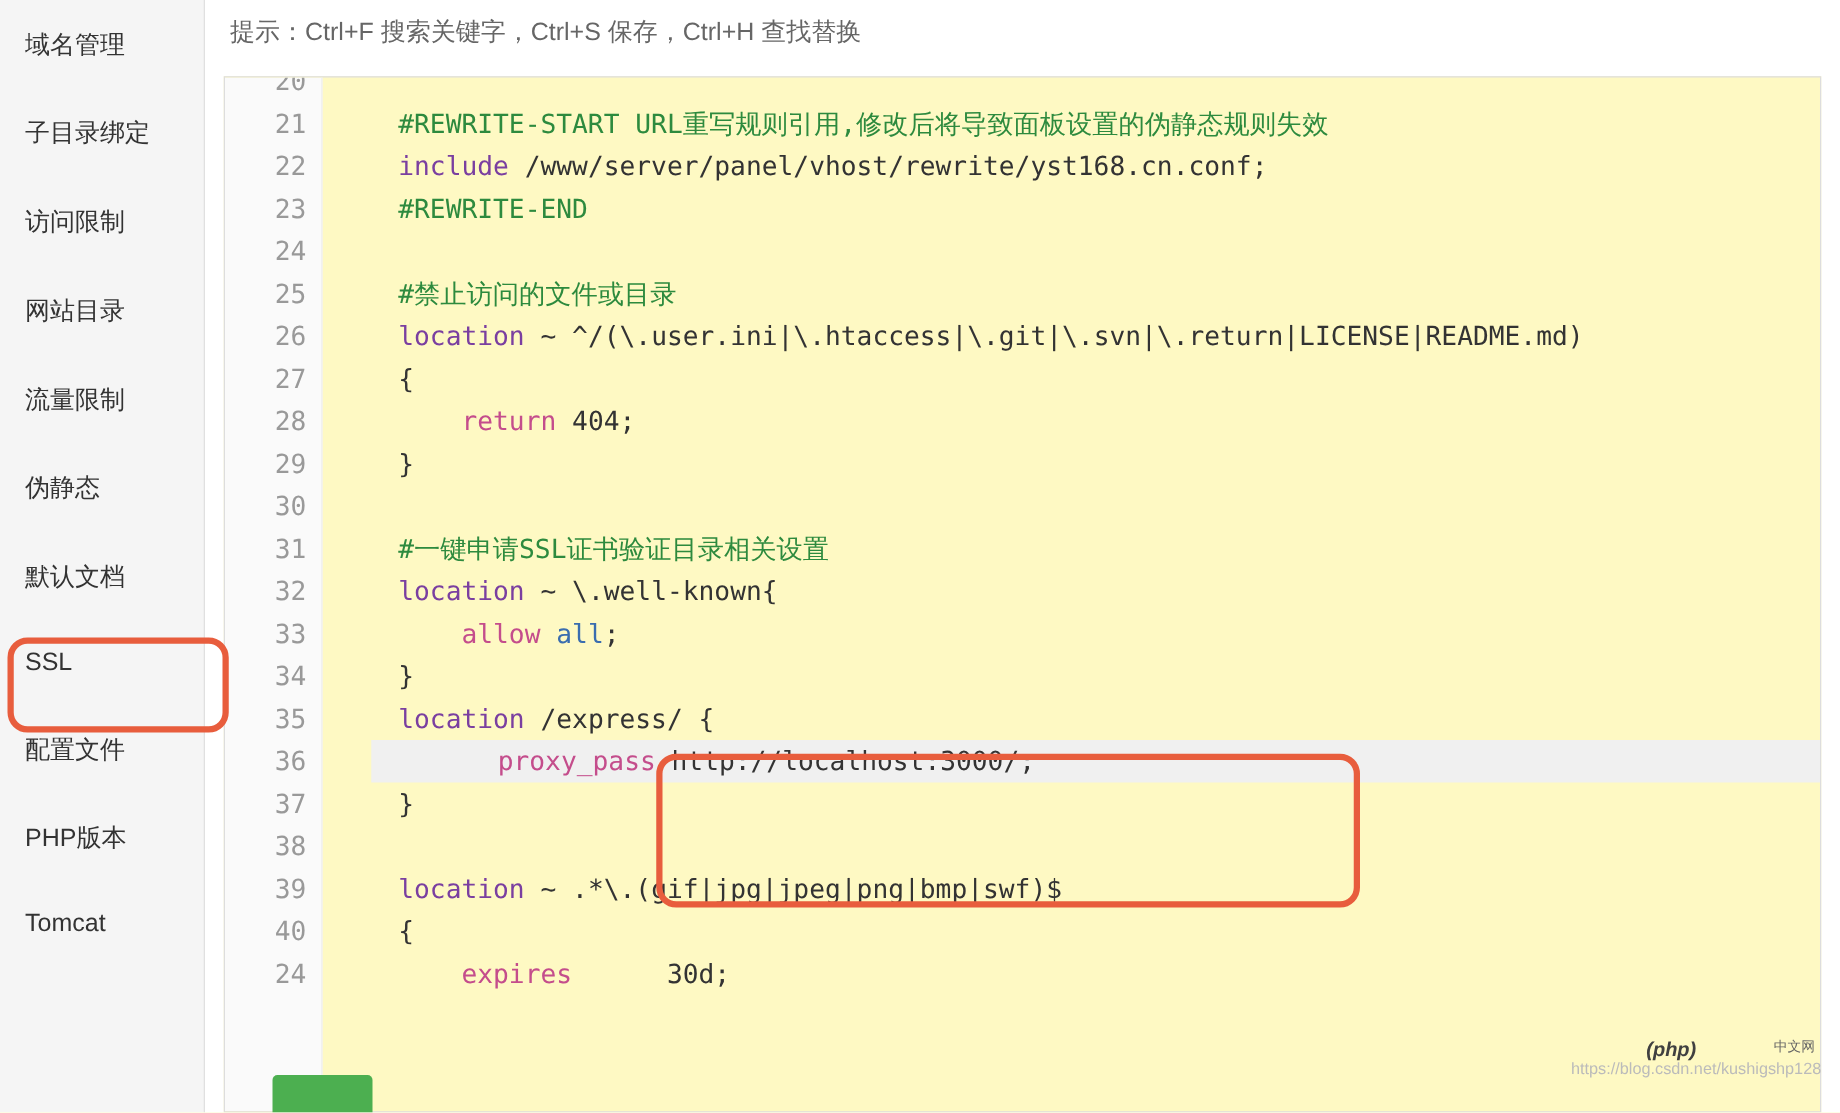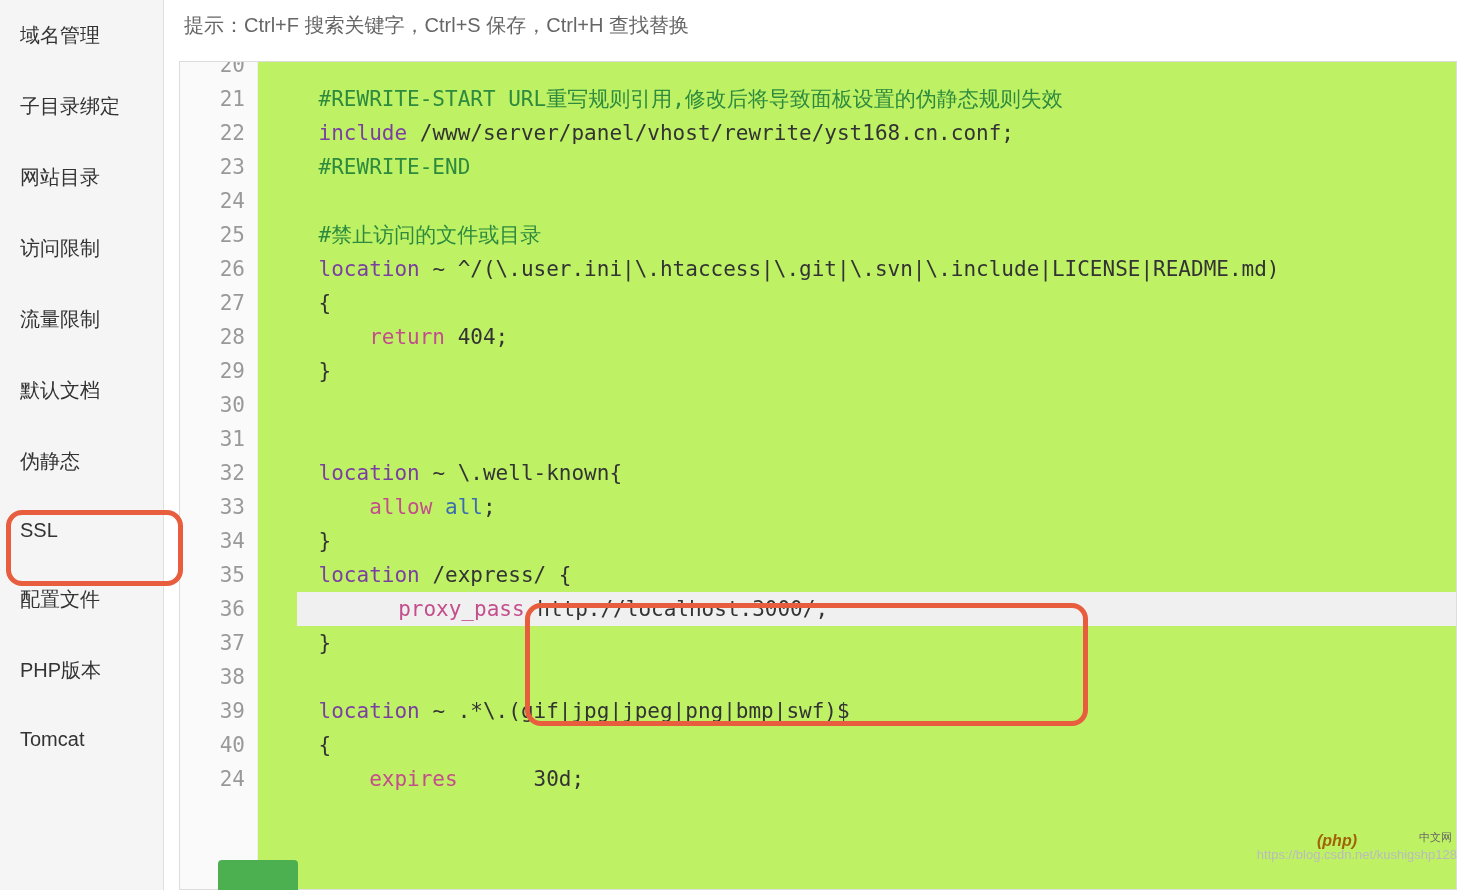--- a/index.html
+++ b/index.html
@@ -56,21 +56,21 @@
       font-size: 20px;
       color: #666;
       background: #fff;
     }
     .editor-wrapper {
       flex: 1;
       display: flex;
       margin: 10px 15px 0 15px;
       border: 1px solid #ddd;
       border-top: 1px solid #ddd;
-      background: #bef264;
+      background: #fef9c3;
       font-family: "Menlo", "Monaco", "Consolas", monospace;
       font-size: 21px;
       line-height: 34px;
       position: relative;
       overflow: hidden;
     }
     .gutter {
       width: 78px;
       background: #fafafa;
       border-right: 1px solid #eee;
@@ -143,44 +143,44 @@
       right: 15px;
       bottom: 28px;
       font-size: 13px;
       color: #bbb;
     }
     .watermark-logo {
       position: absolute;
       right: 115px;
       bottom: 40px;
       font-size: 16px;
-      color: #a16207;
+      color: #404040;
       font-weight: bold;
       font-style: italic;
     }
     .watermark-text {
       position: absolute;
       right: 20px;
       bottom: 45px;
       font-size: 11px;
       color: #666;
     }
   </style>
 </head>
 <body>
 
 <div class="container">
   <div class="sidebar">
     <div class="sidebar-item">域名管理</div>
     <div class="sidebar-item">子目录绑定</div>
+    <div class="sidebar-item">访问限制</div>
     <div class="sidebar-item">网站目录</div>
-    <div class="sidebar-item">访问限制</div>
     <div class="sidebar-item">流量限制</div>
+    <div class="sidebar-item">伪静态</div>
     <div class="sidebar-item">默认文档</div>
-    <div class="sidebar-item">伪静态</div>
     <div class="sidebar-item">SSL</div>
     <div class="sidebar-item active">配置文件</div>
     <div class="sidebar-item">PHP版本</div>
     <div class="sidebar-item">Tomcat</div>
   </div>
   <div class="highlight-sidebar"></div>
 
   <div class="main">
     <div class="hint-bar">提示：Ctrl+F 搜索关键字，Ctrl+S 保存，Ctrl+H 查找替换</div>
     <div class="editor-wrapper">
@@ -208,26 +208,26 @@
           <div class="gutter-line"><span>40</span></div>
           <div class="gutter-line"><span>24</span></div>
         </div>
       <div class="code-area">
           <div class="code-line partial-top"><span class="ln"></span></div>
           <div class="code-line"><span class="ln"><span>    </span><span class="tok-comment">#REWRITE-START URL重写规则引用,修改后将导致面板设置的伪静态规则失效</span></span></div>
           <div class="code-line"><span class="ln"><span>    </span><span class="tok-directive">include</span><span class="tok-plain"> /www/server/panel/vhost/rewrite/yst168.cn.conf;</span></span></div>
           <div class="code-line"><span class="ln"><span>    </span><span class="tok-comment">#REWRITE-END</span></span></div>
           <div class="code-line"><span class="ln"></span></div>
           <div class="code-line"><span class="ln"><span>    </span><span class="tok-comment">#禁止访问的文件或目录</span></span></div>
-          <div class="code-line"><span class="ln"><span>    </span><span class="tok-directive">location</span><span class="tok-plain"> </span><span class="tok-op">~</span><span class="tok-plain"> ^/(\.user.ini|\.htaccess|\.git|\.svn|\.include|LICENSE|README.md)</span></span></div>
+          <div class="code-line"><span class="ln"><span>    </span><span class="tok-directive">location</span><span class="tok-plain"> </span><span class="tok-op">~</span><span class="tok-plain"> ^/(\.user.ini|\.htaccess|\.git|\.svn|\.return|LICENSE|README.md)</span></span></div>
           <div class="code-line"><span class="ln"><span>    </span><span class="tok-brace">{</span></span></div>
           <div class="code-line"><span class="ln"><span>        </span><span class="tok-prop">return</span><span class="tok-plain"> 404;</span></span></div>
           <div class="code-line"><span class="ln"><span>    </span><span class="tok-brace">}</span></span></div>
           <div class="code-line"><span class="ln"></span></div>
-          <div class="code-line"><span class="ln"><span>    </span></span></div>
+          <div class="code-line"><span class="ln"><span>    </span><span class="tok-comment">#一键申请SSL证书验证目录相关设置</span></span></div>
           <div class="code-line"><span class="ln"><span>    </span><span class="tok-directive">location</span><span class="tok-plain"> </span><span class="tok-op">~</span><span class="tok-plain"> \.well-known</span><span class="tok-brace">{</span></span></div>
           <div class="code-line"><span class="ln"><span>        </span><span class="tok-prop">allow</span><span class="tok-plain"> </span><span class="tok-blue">all</span><span class="tok-plain">;</span></span></div>
           <div class="code-line"><span class="ln"><span>    </span><span class="tok-brace">}</span></span></div>
           <div class="code-line"><span class="ln"><span>    </span><span class="tok-directive">location</span><span class="tok-plain"> /express/ </span><span class="tok-brace">{</span></span></div>
           <div class="code-line current"><span class="ln"><span>        </span><span class="tok-prop">proxy_pass</span><span class="tok-plain"> http://localhost:3000/;</span></span></div>
           <div class="code-line"><span class="ln"><span>    </span><span class="tok-brace">}</span></span></div>
           <div class="code-line"><span class="ln"></span></div>
           <div class="code-line"><span class="ln"><span>    </span><span class="tok-directive">location</span><span class="tok-plain"> </span><span class="tok-op">~</span><span class="tok-plain"> .*\.(gif|jpg|jpeg|png|bmp|swf)$</span></span></div>
           <div class="code-line"><span class="ln"><span>    </span><span class="tok-brace">{</span></span></div>
           <div class="code-line"><span class="ln"><span>        </span><span class="tok-prop">expires</span><span class="tok-plain">      30d;</span></span></div>

